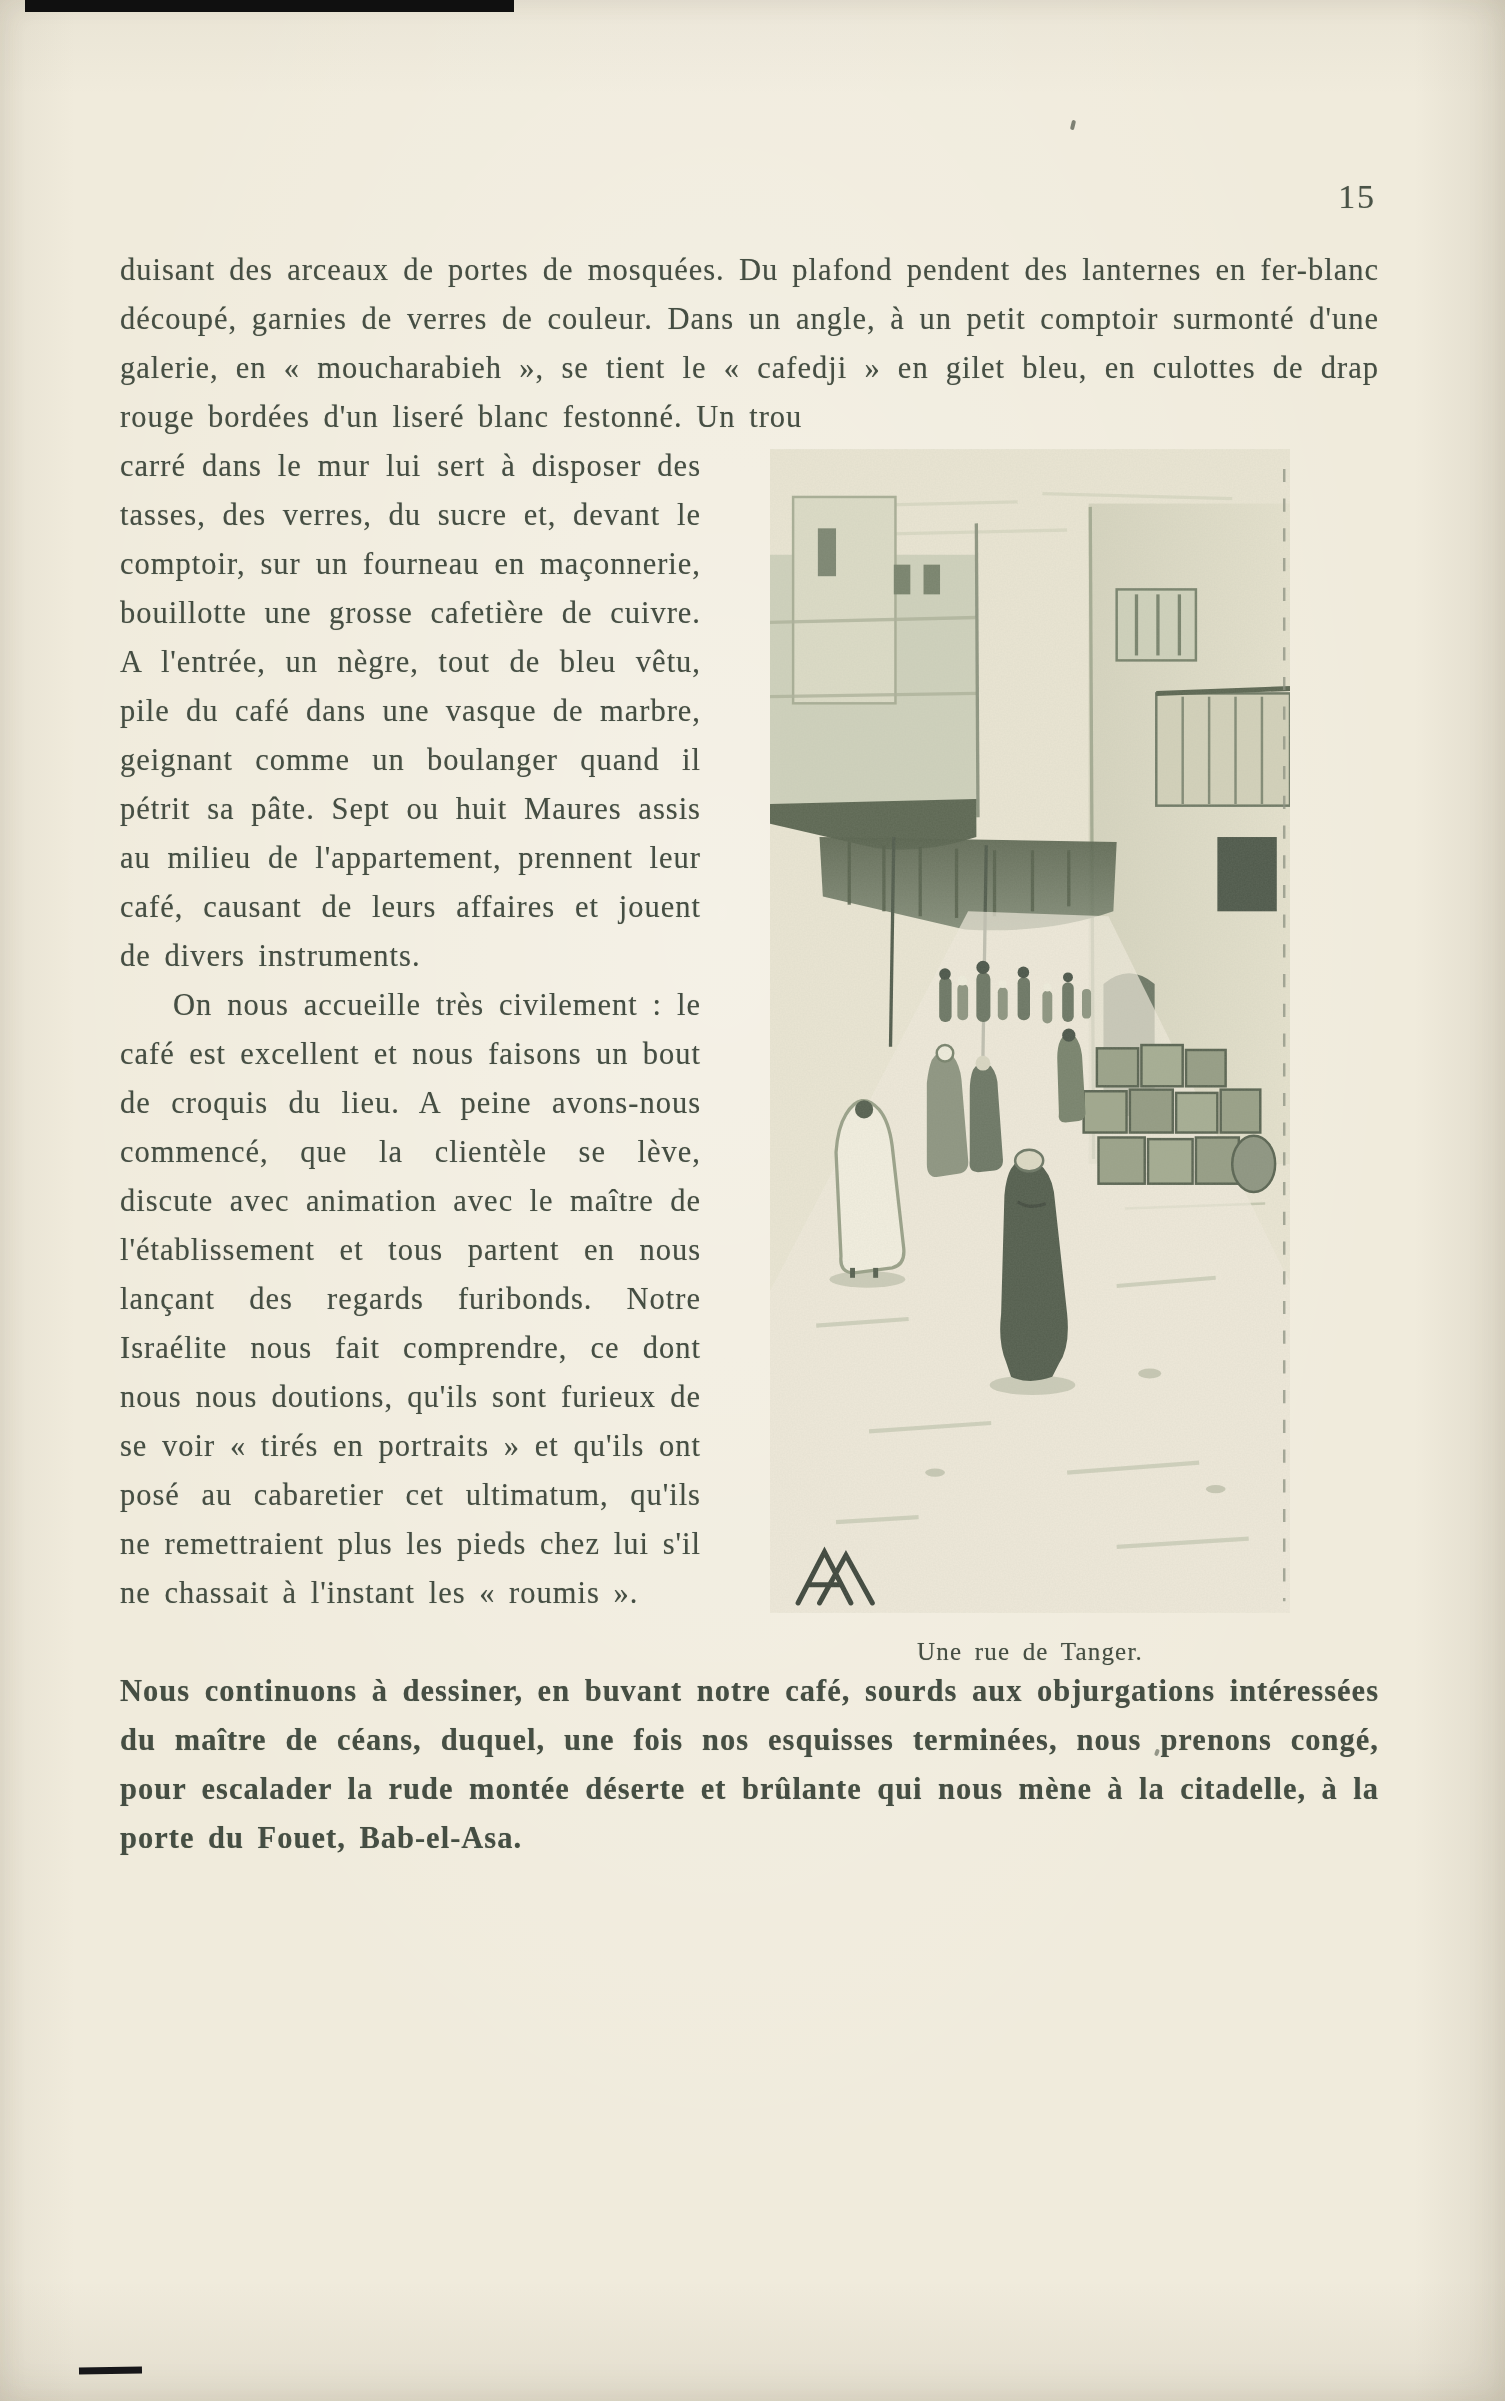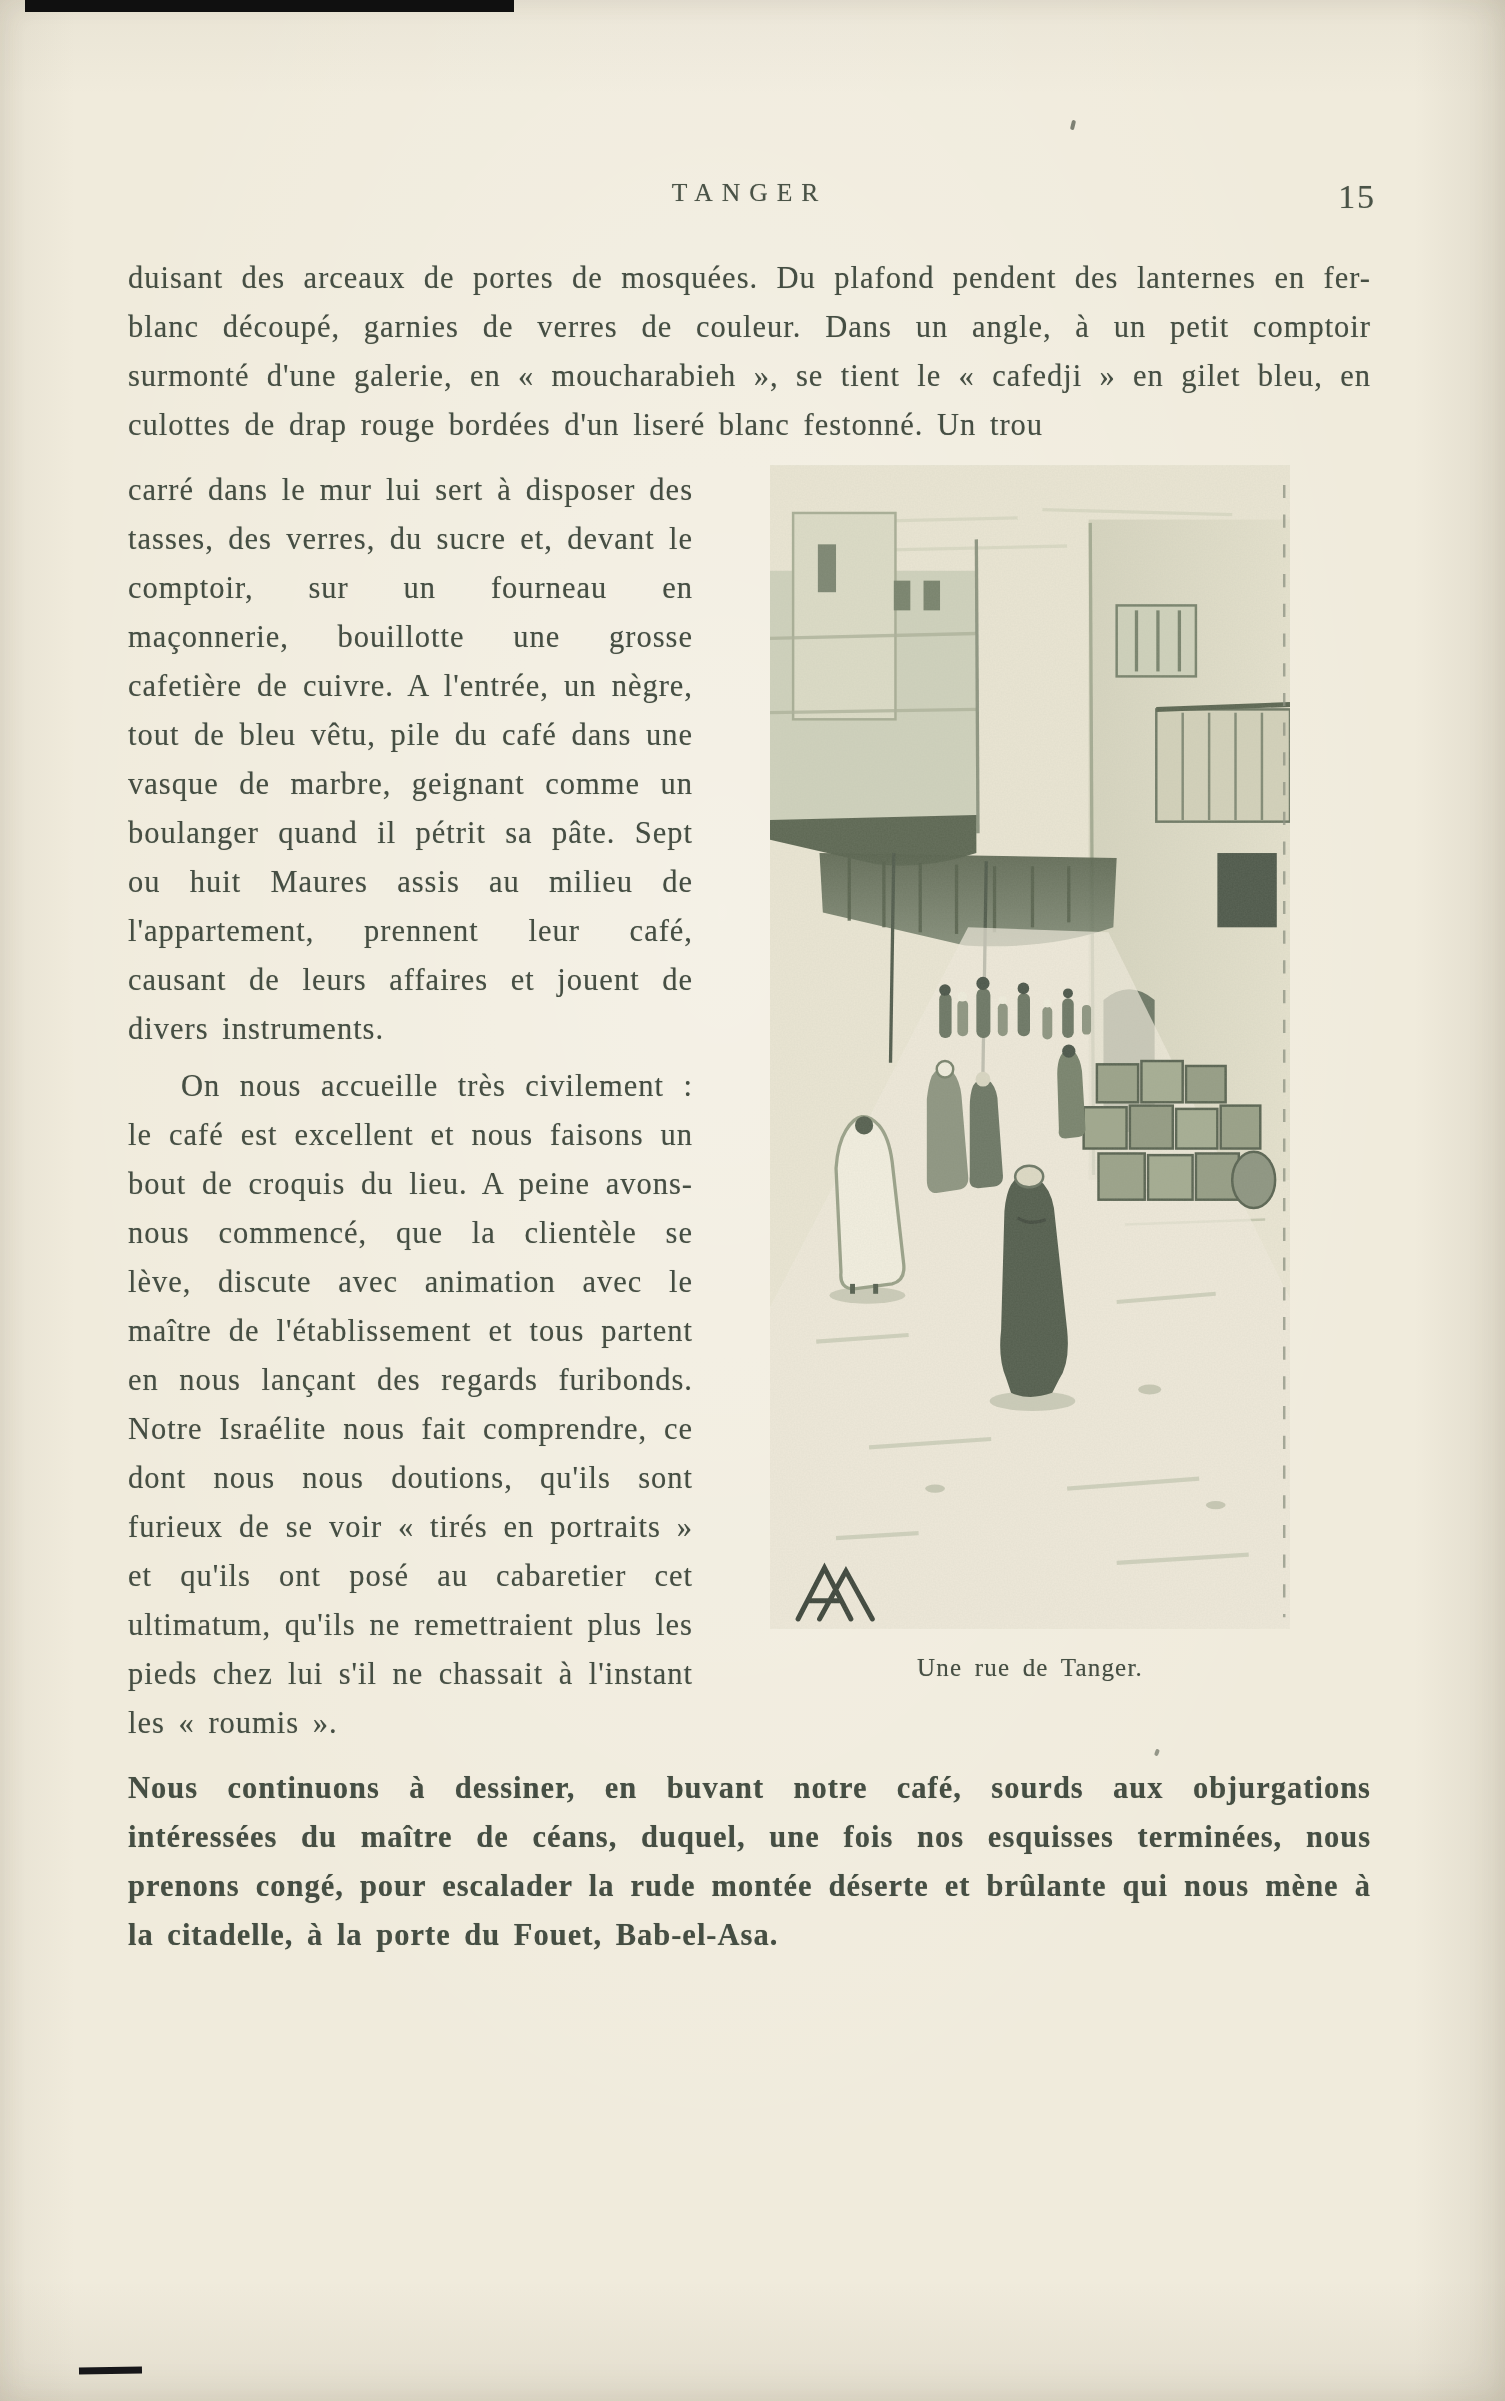--- a/index.html
+++ b/index.html
@@ -48,21 +48,21 @@
     font-size: 34px; letter-spacing: 1.7px; color: #4a5347;
     text-shadow: 0 0 0.8px rgba(70,78,66,.45);
   }
   .text-block {
     position: absolute; left: 120px; top: 246px; width: 1259px;
     font-size: 30.5px; line-height: 49px;
     letter-spacing: 1px; word-spacing: 5px;
     text-align: justify;
     text-shadow: 0 0 0.8px rgba(65,72,60,.40);
   }
-  .text-block p { margin: 8px; }
+  .text-block p { margin: 0; }
   .indent { text-indent: 53px; }
   .wrap-row { display: flex; align-items: flex-start; gap: 24px; }
   .left-col { width: 581px; flex: 0 0 581px; }
   figure.illustration {
     margin: 6.6px 0 0 45px; padding: 0 113px 0 0;
     width: 520px; flex: 0 0 633px;
   }
   figure.illustration svg { display: block; }
   figcaption.caption {
     margin-top: 24px; width: 520px; text-align: center;
@@ -75,21 +75,20 @@
 <body>
 
 <div class="page">
 
   <div class="scan-bar"></div>
   <div class="ink-speck-1"></div>
   <div class="ink-speck-2"></div>
   <div class="scan-dash-bottom"></div>
 
   <div class="running-head">
-    <div class="title">TANGER</div>
     <div class="folio">15</div>
   </div>
 
   <div class="text-block">
 
     <p>duisant des arceaux de portes de mosquées. Du plafond pendent des lanternes en fer-blanc découpé, garnies de verres de couleur. Dans un angle, à un petit comptoir surmonté d'une galerie, en « moucharabieh », se tient le « cafedji » en gilet bleu, en culottes de drap rouge bordées d'un liseré blanc festonné. Un trou</p>
 
     <div class="wrap-row">
       <div class="left-col">
         <p>carré dans le mur lui sert à disposer des tasses, des verres, du sucre et, devant le comptoir, sur un fourneau en maçonnerie, bouillotte une grosse cafetière de cuivre. A l'entrée, un nègre, tout de bleu vêtu, pile du café dans une vasque de marbre, geignant comme un boulanger quand il pétrit sa pâte. Sept ou huit Maures assis au milieu de l'appartement, prennent leur café, causant de leurs affaires et jouent de divers instruments.</p>

